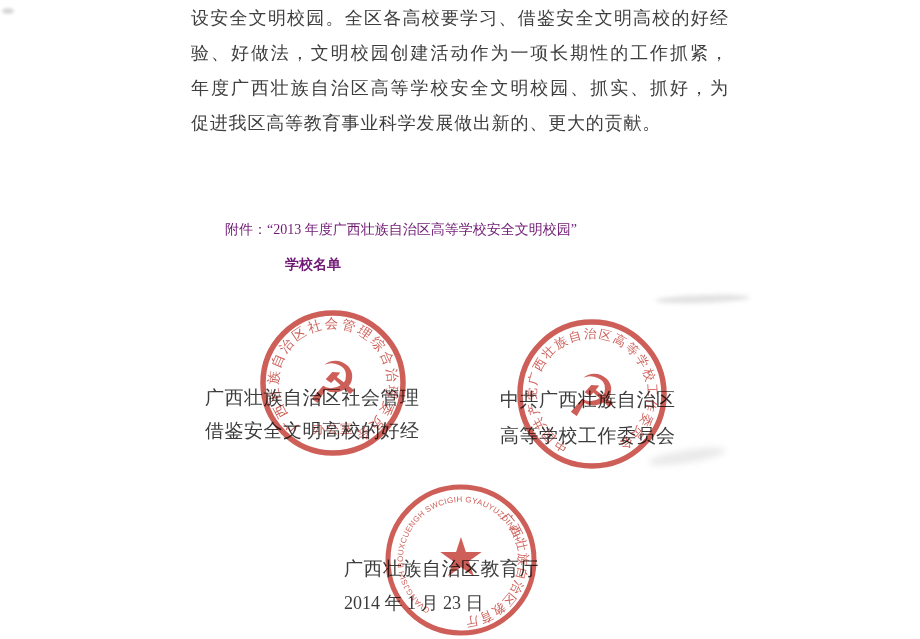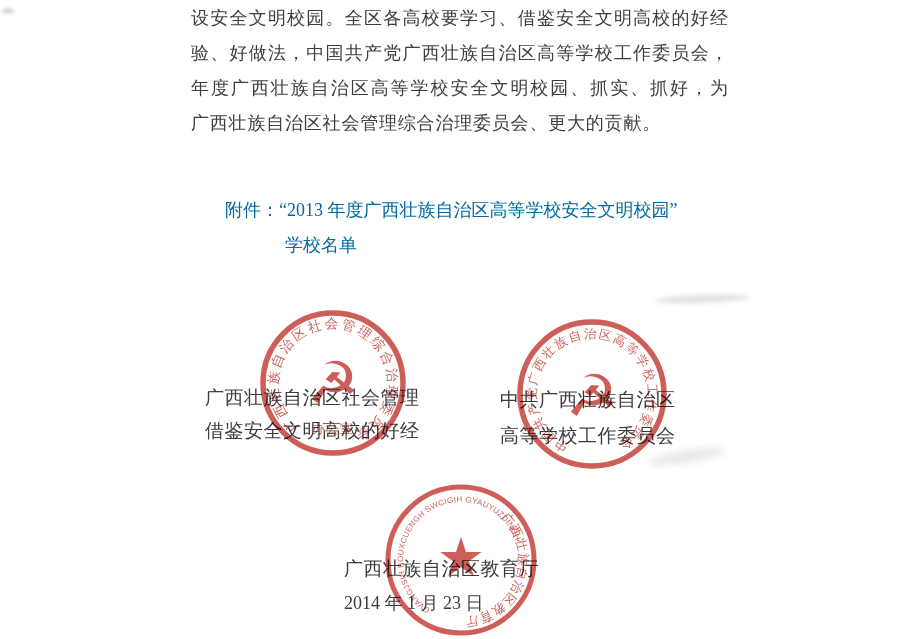--- a/index.html
+++ b/index.html
@@ -13,25 +13,25 @@
   .body-paragraph{
     position:absolute;left:191px;top:1px;width:537px;
     font-size:18px;line-height:35px;color:#3e3e3e;
     filter:blur(0.2px);
   }
   .bline{text-align:justify;text-align-last:justify;}
   .bline.last{text-align:left;text-align-last:left;letter-spacing:0.8px;}
 
   
   .attachment{
-    position:absolute;left:225px;top:193px;width:510px;
-    font-size:18px;line-height:35px;color:#0369a1;
+    position:absolute;left:225px;top:212px;width:510px;
+    font-size:14px;line-height:35px;color:#701a75;
     filter:blur(0.2px);
   }
-  .attachment .indent2{margin-left:60px;}
+  .attachment .indent2{margin-left:60px;font-weight:bold;}
 
   
   .sig{
     position:absolute;color:#3c3c3c;text-align:left;
     filter:blur(0.2px);
   }
   .sig-left{left:205px;top:381px;width:230px;font-size:19px;line-height:33px;letter-spacing:0.5px;}
   .sig-right{left:500px;top:382px;width:195px;font-size:19px;line-height:36px;letter-spacing:0.5px;font-family:Liberation Serif, serif;}
   .sig-bottom{left:344px;top:552px;width:230px;font-size:19px;line-height:34px;letter-spacing:0.5px;}
   .sig-bottom .date{font-size:18px;letter-spacing:0;}
@@ -56,23 +56,23 @@
   .smudge-2{left:648px;top:450px;width:78px;height:13px;background:rgba(160,160,160,0.22);filter:blur(3px);transform:rotate(-9deg);}
   .smudge-3{left:2px;top:8px;width:12px;height:6px;background:rgba(140,140,140,0.35);filter:blur(1.5px);}
 </style>
 </head>
 <body>
 
 <div class="page">
 
   <div class="body-paragraph">
     <div class="bline">设安全文明校园。全区各高校要学习、借鉴安全文明高校的好经</div>
-    <div class="bline">验、好做法，中国共产党广西壮族自治区高等学校工作委员会，</div>
+    <div class="bline">验、好做法，文明校园创建活动作为一项长期性的工作抓紧，</div>
     <div class="bline">年度广西壮族自治区高等学校安全文明校园、抓实、抓好，为</div>
-    <div class="bline last">广西壮族自治区社会管理综合治理委员会、更大的贡献。</div>
+    <div class="bline last">促进我区高等教育事业科学发展做出新的、更大的贡献。</div>
   </div>
 
   <div class="attachment">
     <div>附件：“2013 年度广西壮族自治区高等学校安全文明校园”</div>
     <div class="indent2">学校名单</div>
   </div>
 
   <div class="sig sig-left">
     <div>广西壮族自治区社会管理</div>
     <div>借鉴安全文明高校的好经</div>

